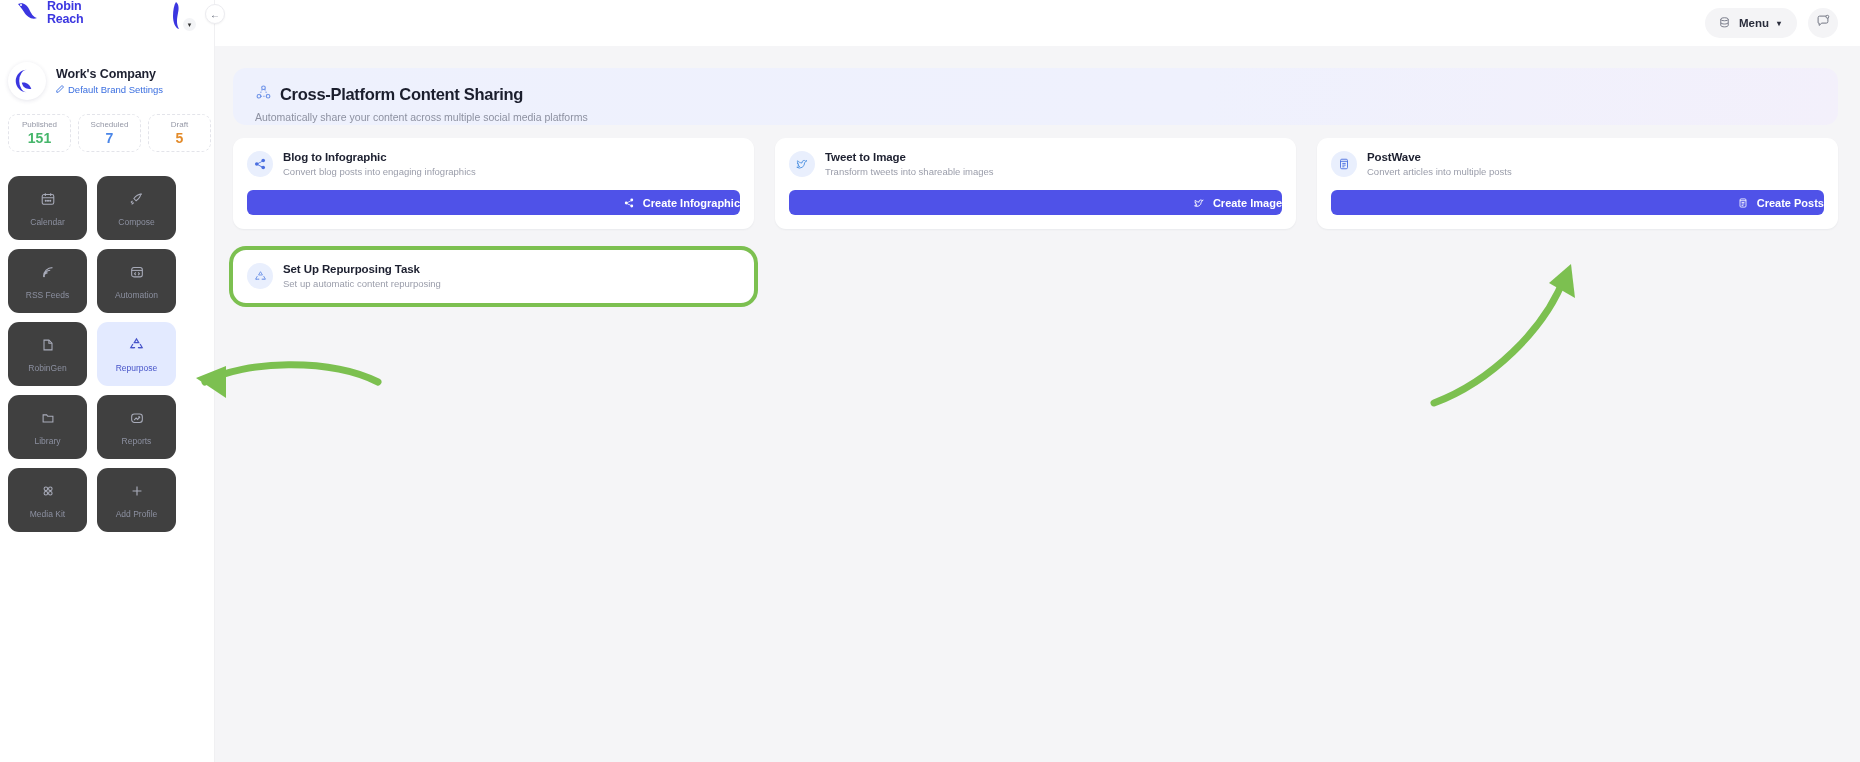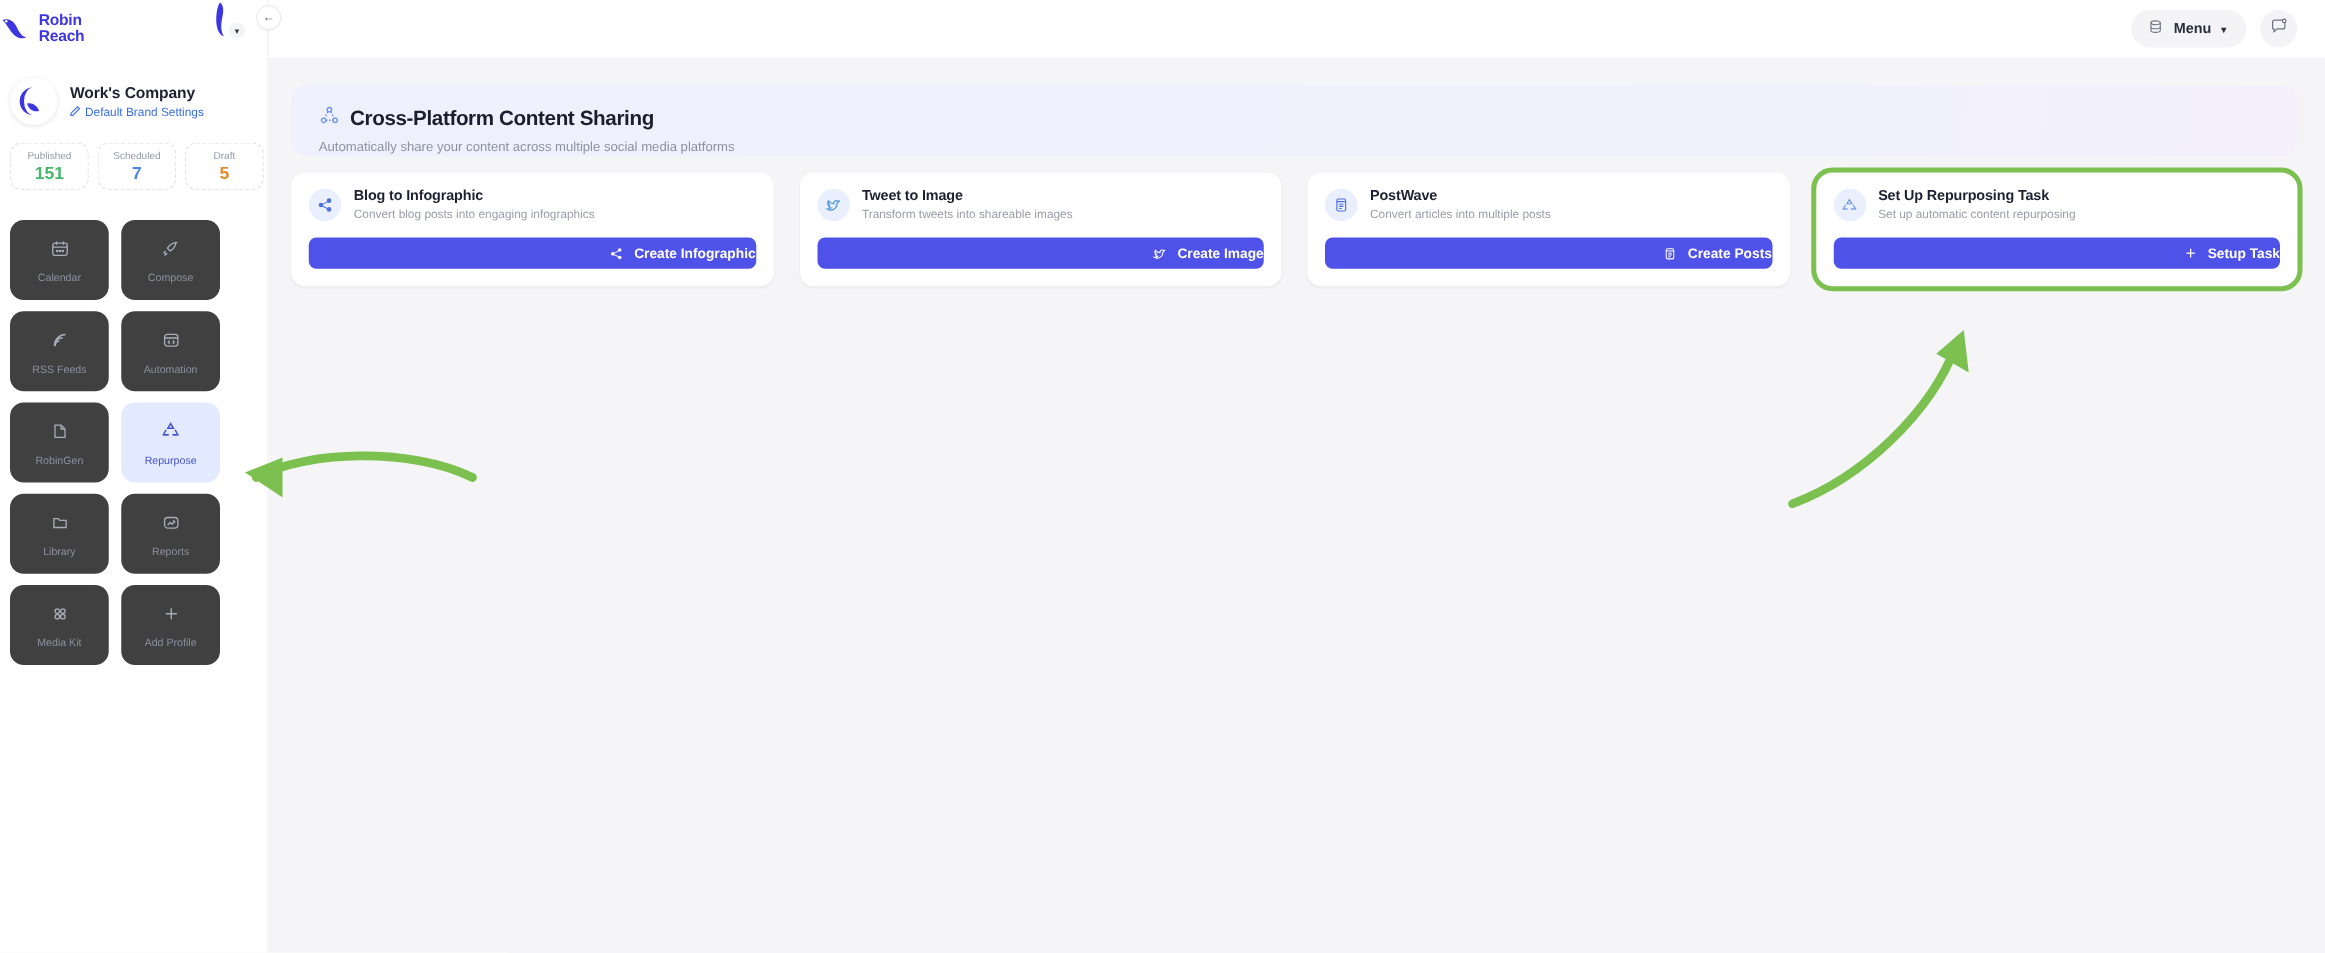--- a/index.html
+++ b/index.html
@@ -14,22 +14,22 @@
   
   #sidebar {
     position: absolute; left: 0; top: 0;
     width: 215px; height: 762px;
     background: #ffffff;
     border-right: 1px solid #f0f0f2;
     z-index: 5;
   }
   #logo-area {
     height: 46px;
-    display: flex; align-items: center;
-    padding-left: 0;
+    display: flex; align-items: flex-start;
+    padding-left: 16px;
     position: relative;
   }
   .logo-bird { width: 26px; height: 22px; flex: 0 0 auto; }
   .logo-text {
     margin-left: 5px;
     font-size: 12.5px; font-weight: bold;
     color: #3b36e0; line-height: 1.02;
     letter-spacing: -0.2px;
   }
   #avatar-bird-top {
@@ -154,21 +154,21 @@
   #hero-title {
     font-size: 16.5px; font-weight: bold; color: #1b1e2d;
     letter-spacing: -0.3px;
   }
   #hero-sub {
     font-size: 10.5px; color: #8d91a1; margin-top: 6px;
   }
 
   #cards {
     display: grid;
-    grid-template-columns: repeat(4, 1fr);
+    grid-template-columns: repeat(3, 1fr);
     gap: 21px;
     margin-top: 13px;
   }
   .card {
     background: #fff; border-radius: 11px;
     padding: 13px 14px 14px 14px;
     box-shadow: 0 1px 2px rgba(25,30,60,0.05);
     position: relative;
   }
   .card.highlight {
@@ -505,28 +505,20 @@
                 <path d="M5.9 9.3 3.4 13.6h5"></path>
                 <path d="M14.1 9.3l2.5 4.3h-5"></path>
               <path d="M3.9 13.6h3.4M12.7 13.6h3.4" stroke-dasharray="1.4 1.2"></path>
             </svg>
           </div>
           <div>
             <div class="card-title">Set Up Repurposing Task</div>
             <div class="card-desc">Set up automatic content repurposing</div>
           </div>
         </div>
-        <div class="card-btn">
-          <span class="btn-ico">
-            <svg viewBox="0 0 16 16" width="11" height="11" fill="none" stroke="#fff" stroke-width="1.5">
-              <path d="M8 3v10M3 8h10"></path>
-            </svg>
-          </span>
-          <span>Setup Task</span>
-        </div>
       </div>
 
     </div>
   </div>
 </div>
 
 <svg id="overlay">
   <g>
     <path d="M378 382 C330 358 245 360 205 382" fill="none" stroke="#7cc050" stroke-width="7" stroke-linecap="round"></path>
     <path d="M196 378 L226 366 L226 398 Z" fill="#7cc050"></path>

